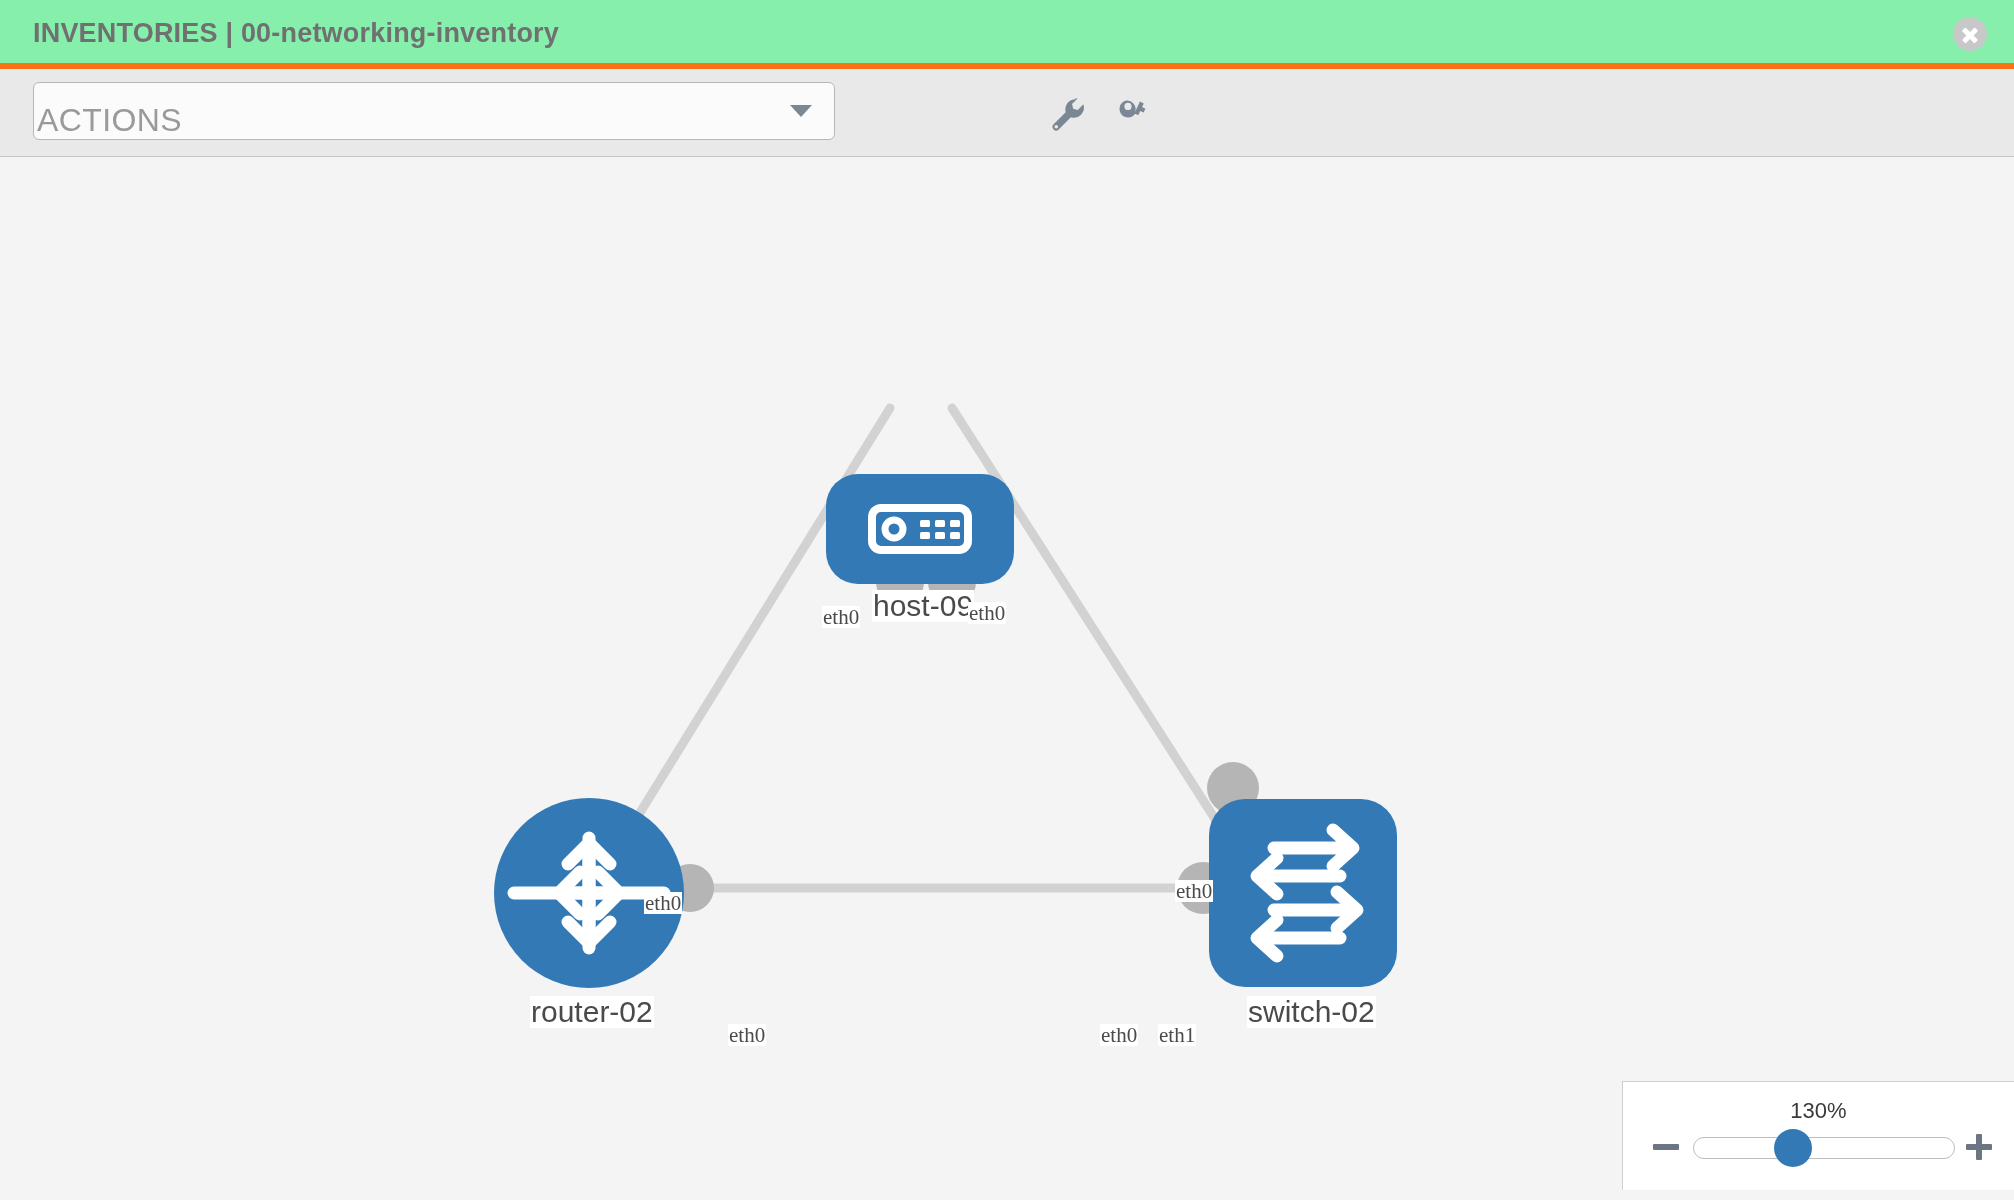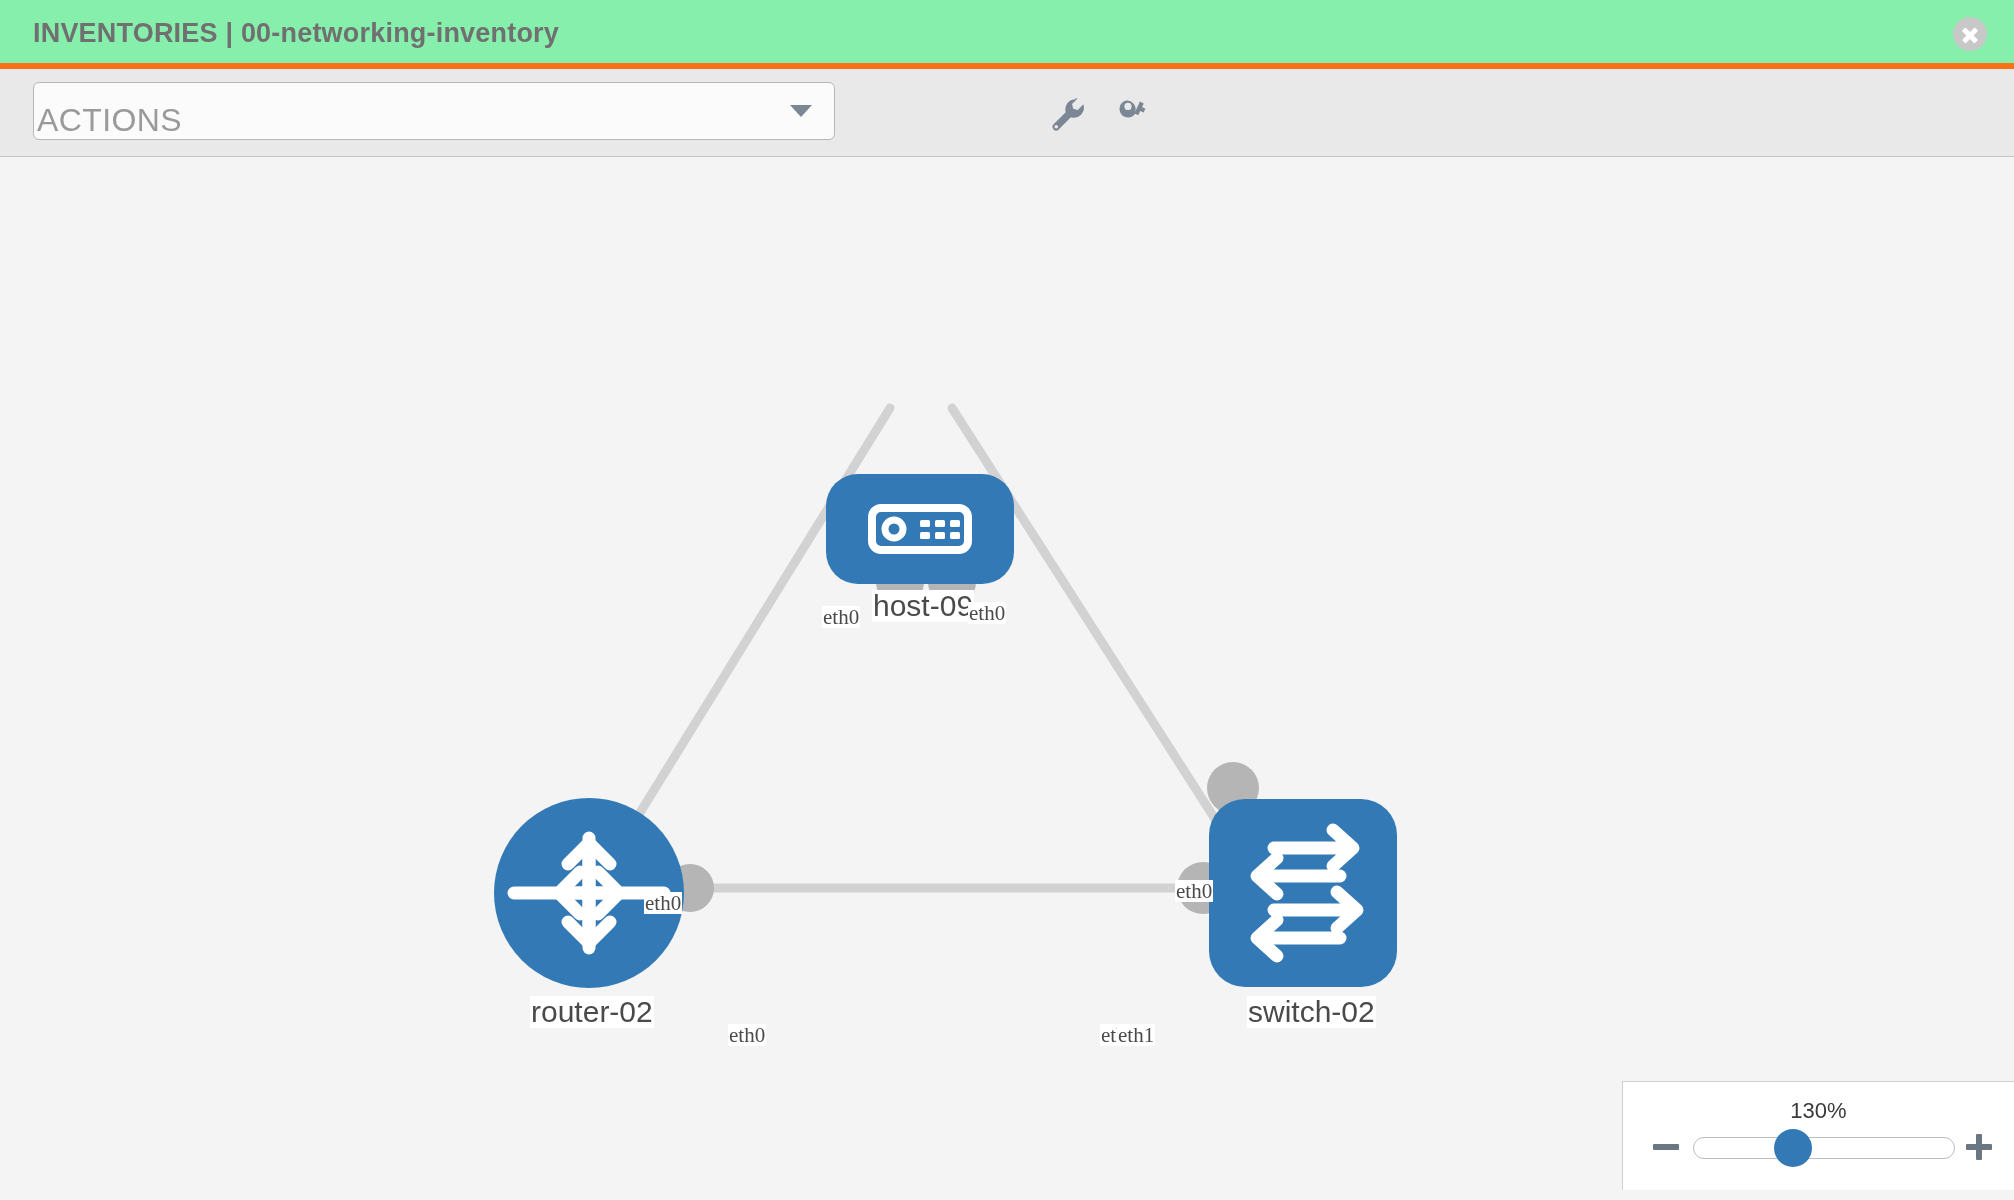--- a/index.html
+++ b/index.html
@@ -344,21 +344,21 @@
     <div class="port-label" style="left:968px; top:444px;">eth0</div>
 
     <div class="port-label" style="left:644px; top:734px;">eth0</div>
 
     <div class="port-label" style="left:1175px; top:722px;">eth0</div>
 
     <div class="port-label" style="left:728px; top:866px;">eth0</div>
 
     <div class="port-label" style="left:1100px; top:866px;">eth0</div>
 
-    <div class="port-label" style="left:1117px; top:866px;">eth1</div>
+    <div class="port-label" style="left:1158px; top:866px;">eth1</div>
 
   </div>
 
   <div class="zoom-panel">
     <div class="zoom-level">130%</div>
 
     <div class="zoom-minus">
       <div class="bar-h"></div>
     </div>
 

